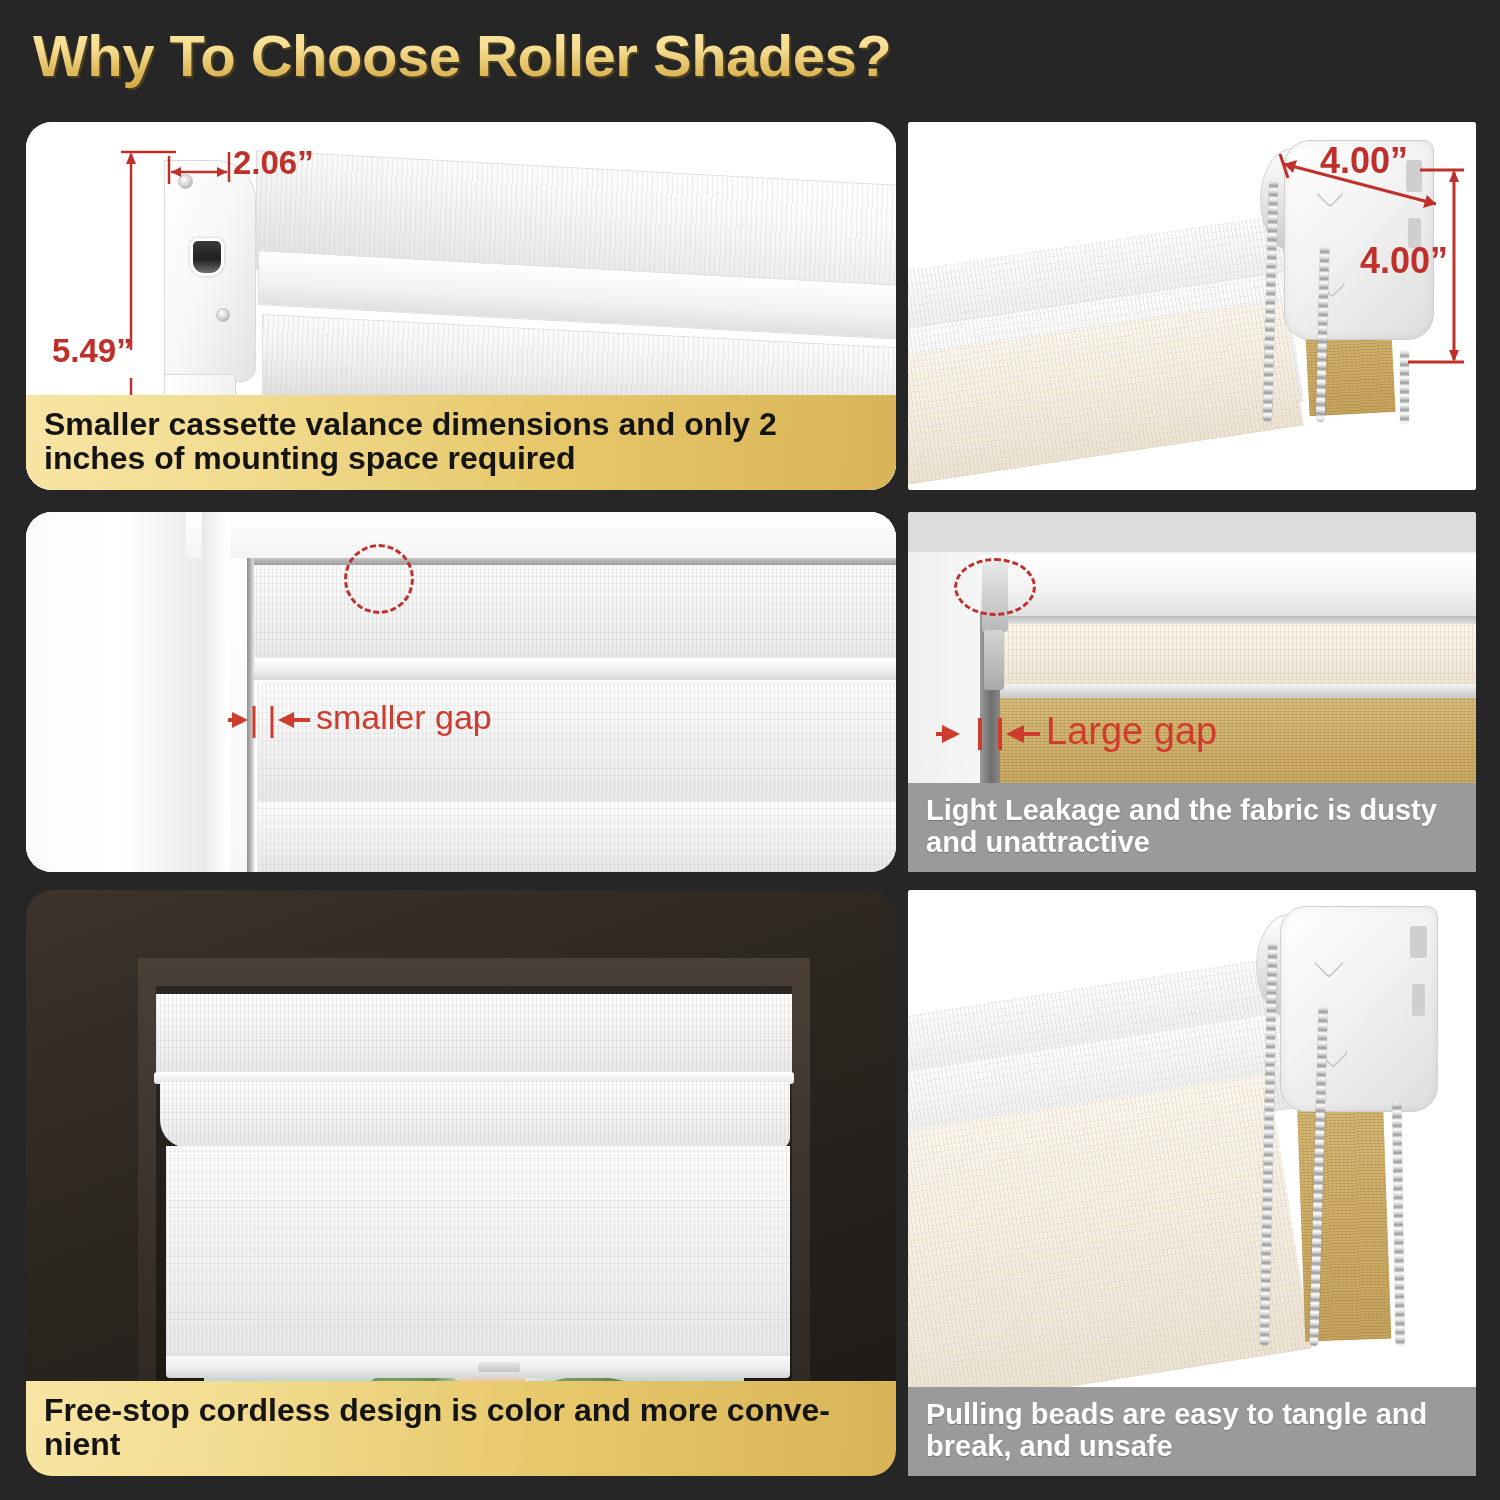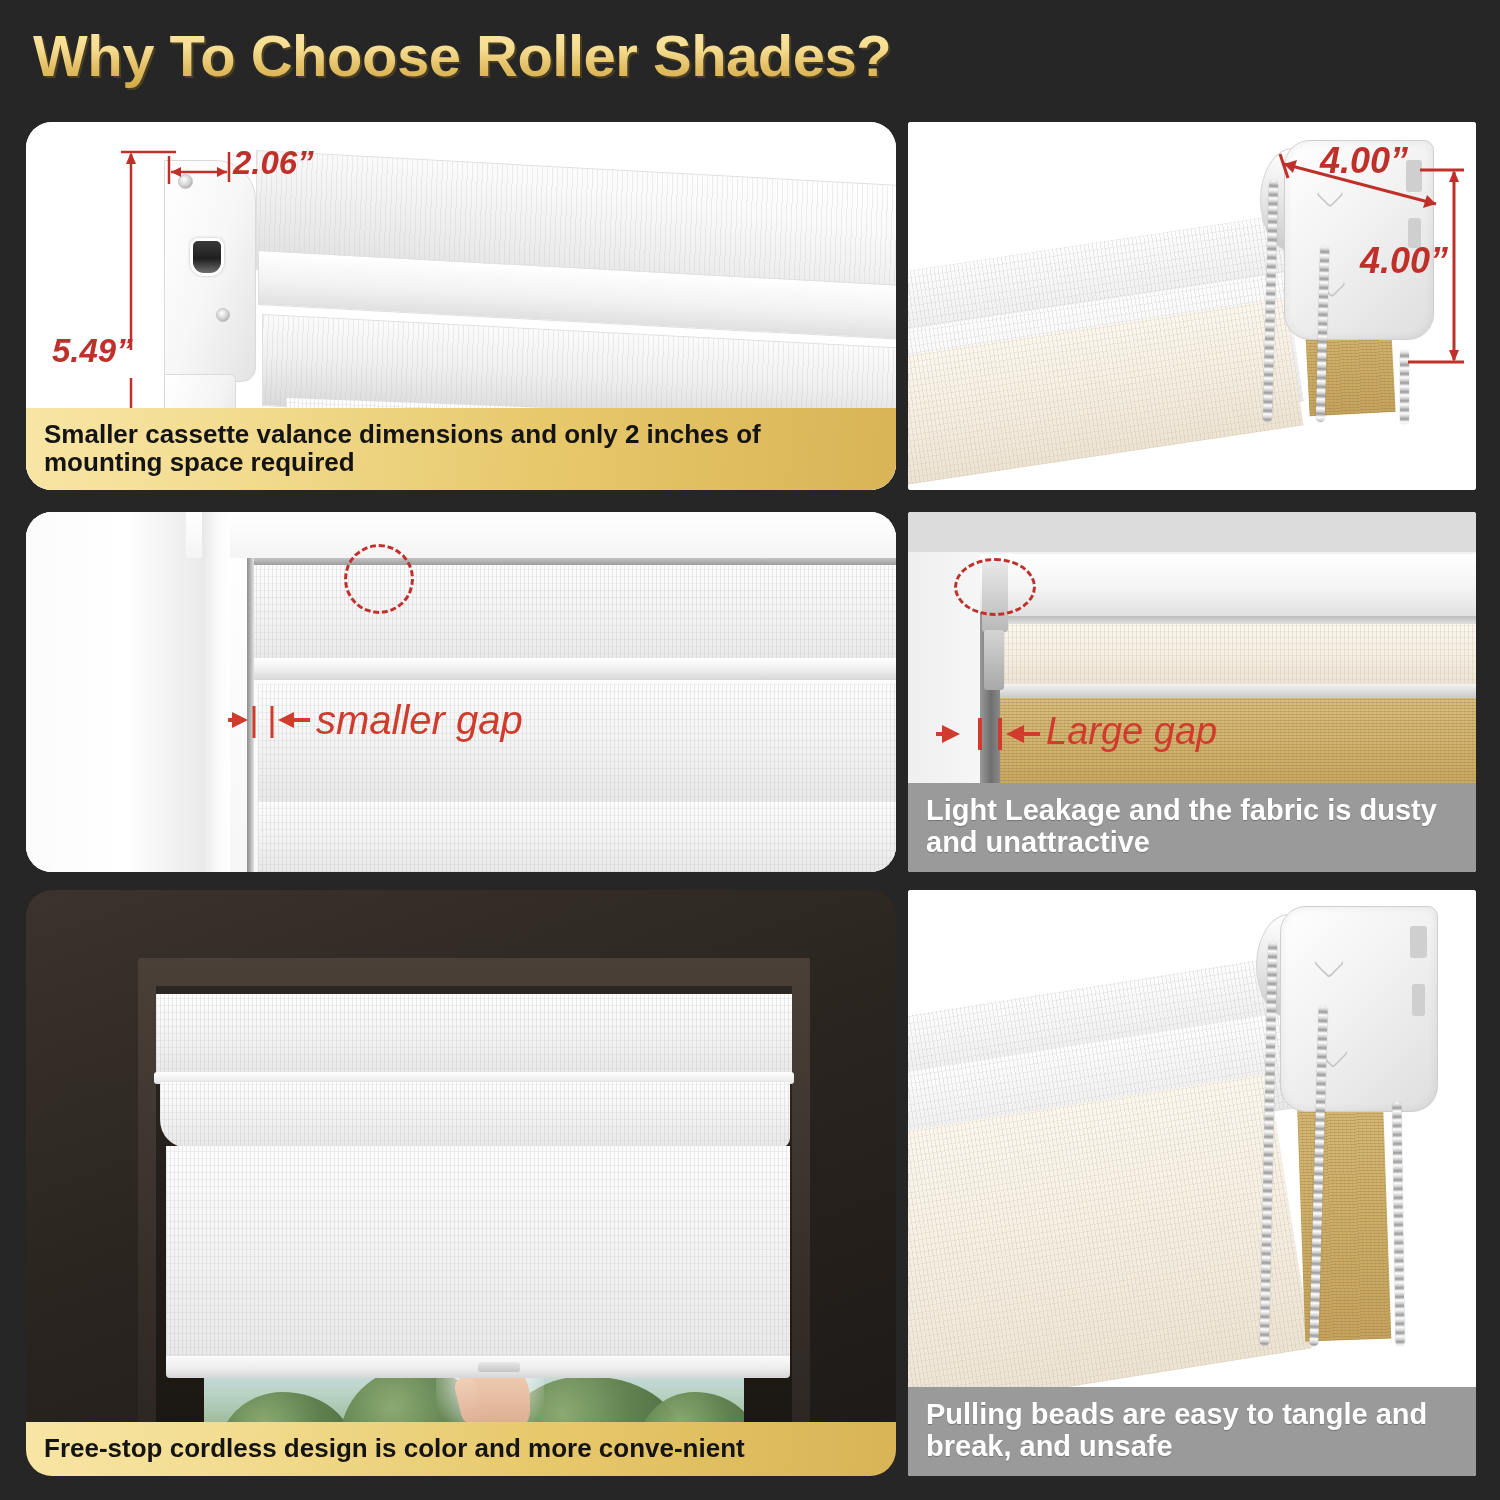--- a/index.html
+++ b/index.html
@@ -25,34 +25,34 @@
     position: absolute; left: 35px; top: 24px;
     font-size: 58px; font-weight: bold; letter-spacing: -0.5px;
     color: #6a5420; opacity: .55; white-space: nowrap; z-index: 0;
   }
 
   
   .panel { position: absolute; overflow: hidden; }
   .panel.rounded { border-radius: 26px; }
   .panel.square  { border-radius: 3px; }
 
-  .photo { position: absolute; inset: 0; overflow: hidden; font-style: italic; }
+  .photo { position: absolute; inset: 0; overflow: hidden; }
 
   
   .cap {
     position: absolute; left: 0; right: 0; bottom: 0;
     padding: 12px 16px 14px 18px;
     font-weight: bold; line-height: 1.08;
   }
   .cap.gold {
     background: linear-gradient(95deg, #f8e5a4 0%, #f3dd92 22%, #e6c769 62%, #d8b457 100%);
     color: #141414;
   }
   .cap.gray { background: #9a9a9a; color: #ffffff; text-shadow: 0 1px 1px rgba(0,0,0,.25); }
-  .cap.c1 { font-size: 26px; }
+  .cap.c1 { font-size: 32px; }
   .cap.c2 { font-size: 29px; }
 
   
   .fabric-white {
     background:
       repeating-linear-gradient(90deg, rgba(190,190,190,.30) 0 1px, rgba(255,255,255,0) 1px 4px),
       repeating-linear-gradient(0deg, rgba(170,170,170,.14) 0 1px, rgba(255,255,255,0) 1px 7px),
       linear-gradient(180deg,#fdfdfd 0%,#f2f2f2 55%,#e8e8e8 100%);
   }
   .fabric-cream {
@@ -295,21 +295,21 @@
       <div class="dashed-circle" style="left:318px; top:32px; width:70px; height:70px;"></div>
 
       <svg class="ann" width="870" height="360">
         <line x1="202" y1="208" x2="218" y2="208" stroke="#cf3b2c" stroke-width="4"></line>
         <polygon points="222,208 206,200 206,216" fill="#cf3b2c"></polygon>
         <line x1="228" y1="194" x2="228" y2="226" stroke="#cf3b2c" stroke-width="3"></line>
         <line x1="246" y1="194" x2="246" y2="226" stroke="#cf3b2c" stroke-width="3"></line>
         <line x1="266" y1="208" x2="284" y2="208" stroke="#cf3b2c" stroke-width="4"></line>
         <polygon points="252,208 268,200 268,216" fill="#cf3b2c"></polygon>
       </svg>
-      <div class="gap-label" style="left:290px; top:186px; font-size:40px;">smaller gap</div>
+      <div class="gap-label" style="left:290px; top:186px; font-size:34px;">smaller gap</div>
     </div>
 
   </div>
 
   <div class="panel square" style="left:908px; top:512px; width:568px; height:360px; background:#ededed;">
     <div class="photo" style="background: linear-gradient(180deg,#f3f3f3 0%,#e9e9e9 100%); text-align: center;">
 
       <div style="position:absolute; left:0; top:0; width:568px; height:40px; background:#dcdcdc;"></div>
 
       <div style="position:absolute; left:68px; top:42px; width:500px; height:68px;

